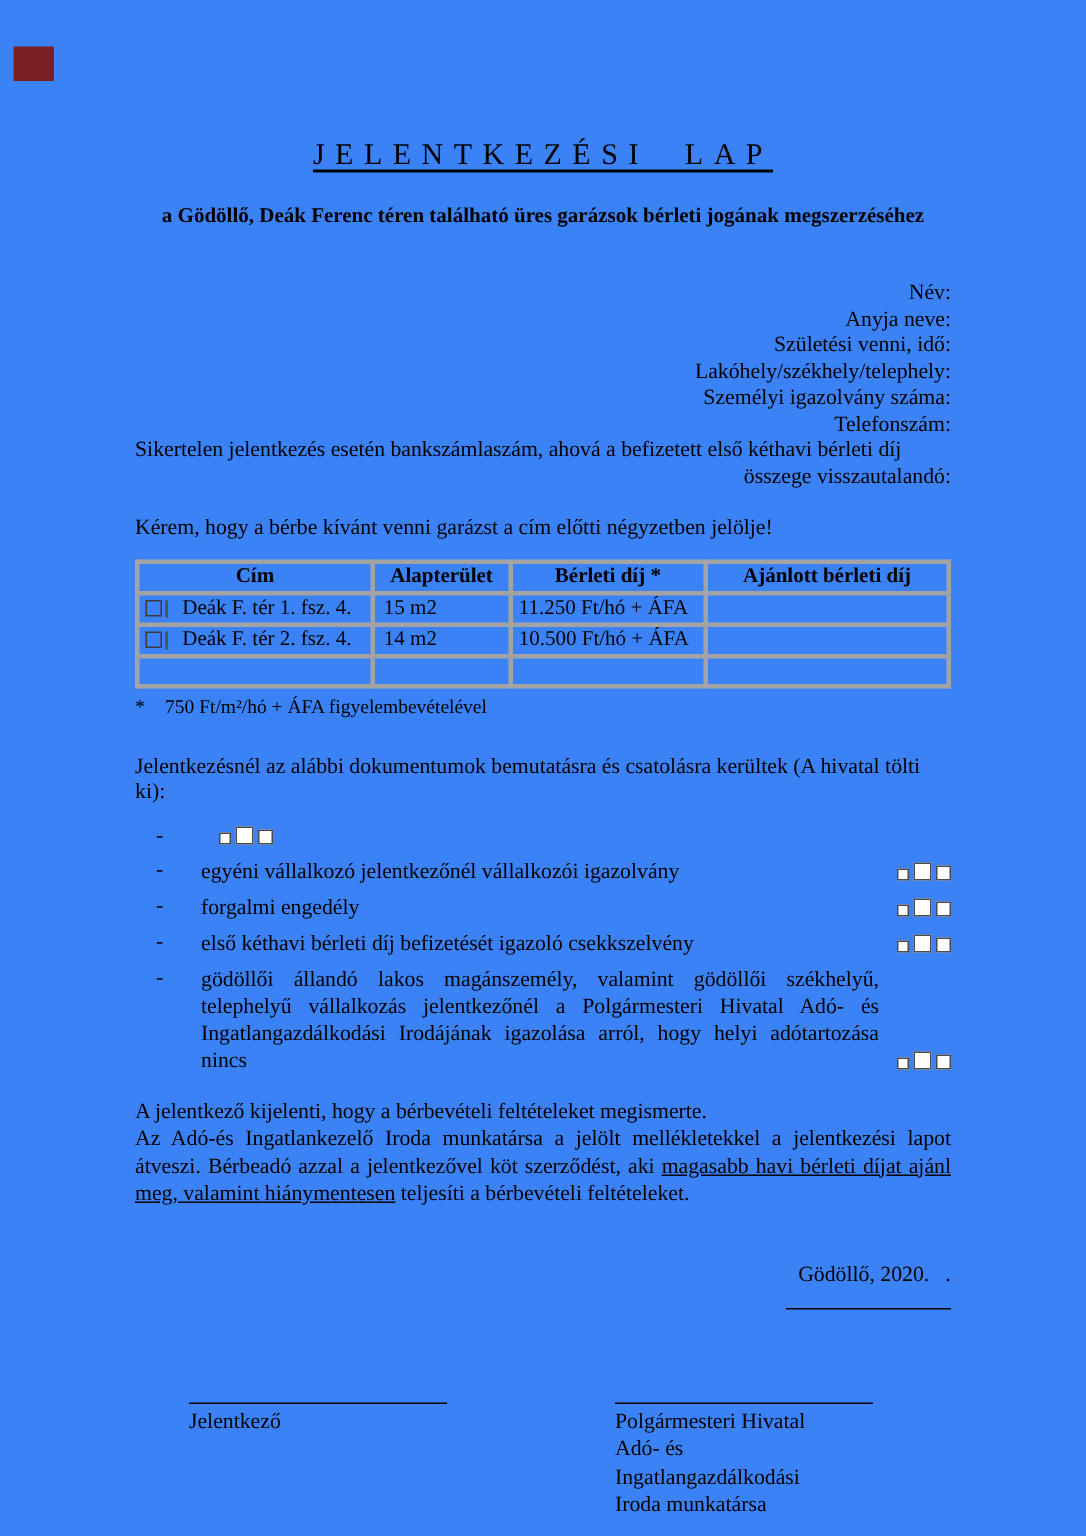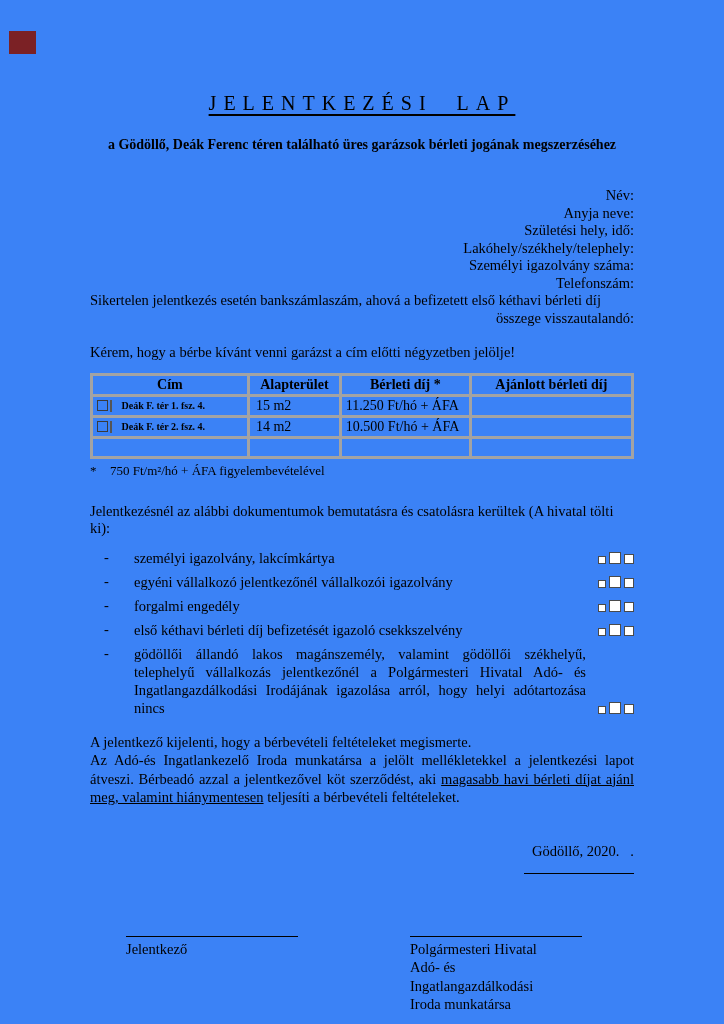--- a/index.html
+++ b/index.html
@@ -54,21 +54,21 @@
   }
   table.garages th { font-weight: bold; text-align: center; }
   .col-addr { width: 29%; }
   .col-area { width: 17%; }
   .col-fee  { width: 24%; }
   .col-offer{ width: 30%; }
   td.fee { text-align: left; }
   .addr-cell { display: flex; align-items: center; }
   .cb { display: inline-block; width: 11px; height: 11px; border: 1.3px solid #3a3a3a; flex: none; }
   .cb-tick { display: inline-block; width: 1.5px; height: 12px; background: #555; margin-left: 2px; flex: none; }
-  .addr-cell .addr-txt { margin-left: 10px; font-weight: bold; font-size: 10px; text-align: right; }
+  .addr-cell .addr-txt { margin-left: 10px; font-weight: normal; font-size: 14px; text-align: right; }
   .area-txt { padding-left: 2px; }
   .footnote { margin-top: 4px; font-size: 13px; }
   .footnote .mark { display: inline-block; width: 20px; }
   .docs-heading { margin-top: 24px; }
   .docs-list { margin-top: 12px; padding-left: 14px; }
   .doc-item { display: flex; margin-bottom: 6px; }
   .doc-dash { width: 30px; flex: none; }
   .doc-dash::before { content: "-"; }
   .doc-text { flex: 1; text-align: justify; line-height: 18px; }
   .boxes { align-self: flex-end; margin-left: 12px; margin-bottom: 3px; white-space: nowrap; flex: none; display: flex; align-items: flex-end; gap: 3px; }
@@ -103,21 +103,21 @@
   <div class="fields">
     <div class="field-row">
       <span class="lbl">Név:</span>
       <span class="fill-line"></span>
     </div>
     <div class="field-row">
       <span class="lbl">Anyja neve:</span>
       <span class="fill-line"></span>
     </div>
     <div class="field-row">
-      <span class="lbl">Születési hely, idő:</span>
+      <span class="lbl">Születési venni, idő:</span>
       <span class="fill-line"></span>
     </div>
     <div class="field-row">
       <span class="lbl">Lakóhely/székhely/telephely:</span>
       <span class="fill-line"></span>
     </div>
     <div class="field-row">
       <span class="lbl">Személyi igazolvány száma:</span>
       <span class="fill-line"></span>
     </div>
@@ -183,21 +183,20 @@
 
   <div class="footnote">
     <span class="mark">*</span><span>750 Ft/m²/hó + ÁFA figyelembevételével</span>
   </div>
 
   <div class="docs-heading">Jelentkezésnél az alábbi dokumentumok bemutatásra és csatolásra kerültek (A hivatal tölti ki):</div>
 
   <div class="docs-list">
     <div class="doc-item">
       <span class="doc-dash"></span>
-      <span class="doc-text">személyi igazolvány, lakcímkártya</span>
       <span class="boxes">
         <span class="bx s"></span>
           <span class="bx l"></span>
           <span class="bx m"></span>
       </span>
     </div>
     <div class="doc-item">
       <span class="doc-dash"></span>
       <span class="doc-text">egyéni vállalkozó jelentkezőnél vállalkozói igazolvány</span>
       <span class="boxes">

